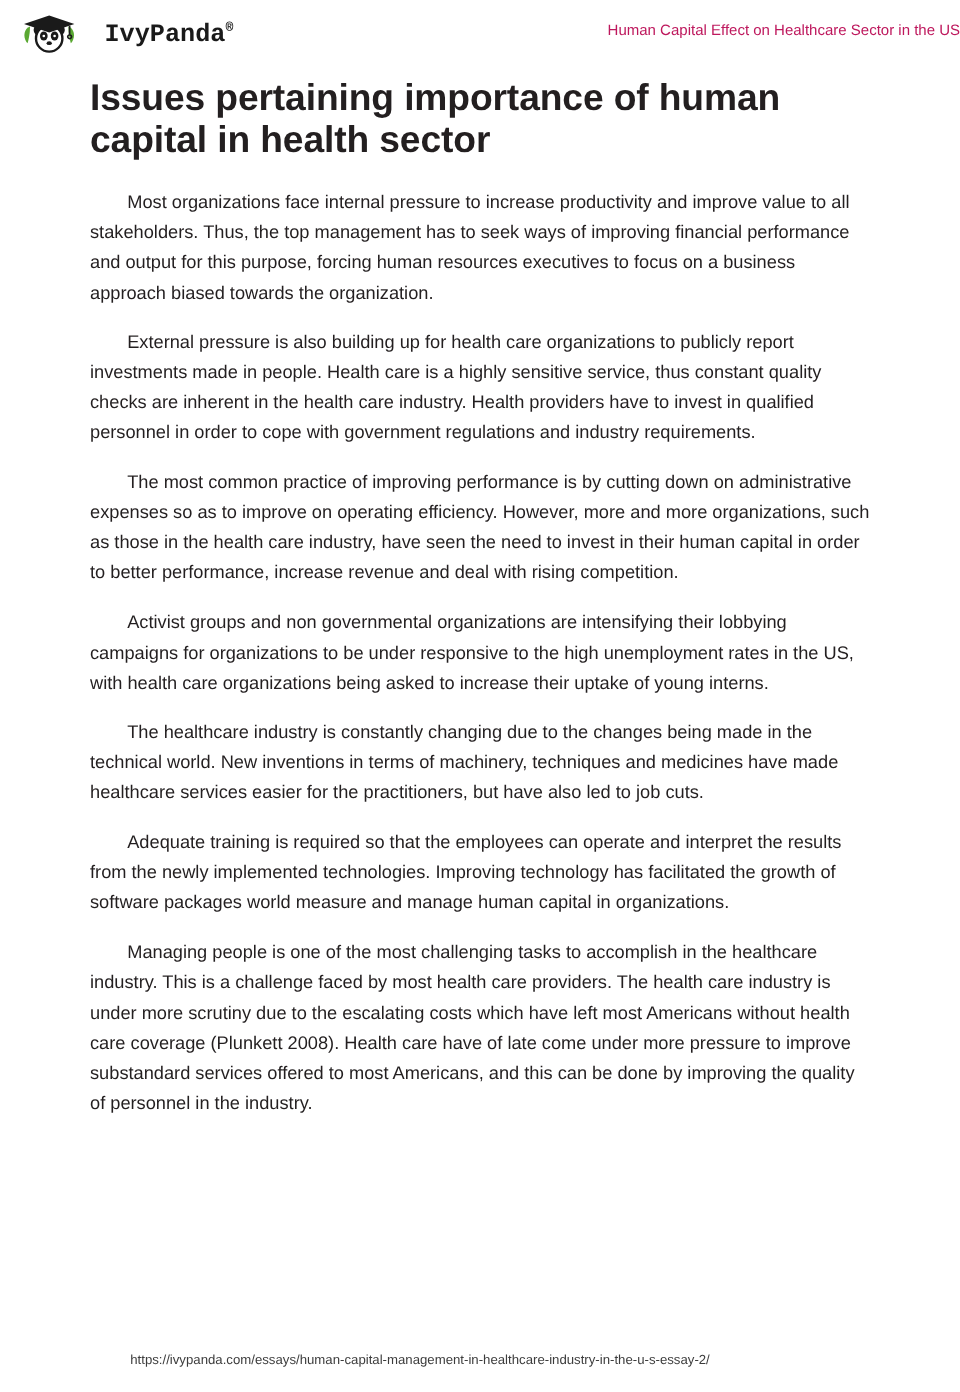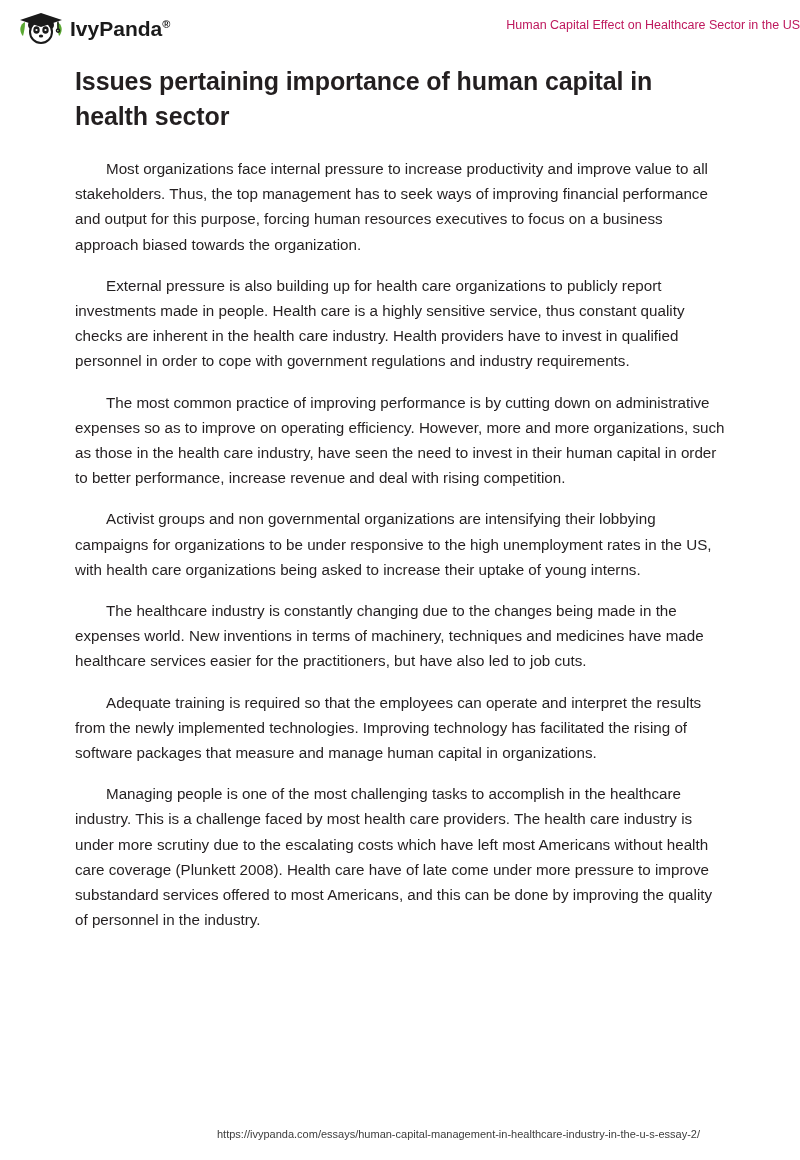--- a/index.html
+++ b/index.html
@@ -37,26 +37,26 @@
     align-items: center;
     height: 34px;
   }
   .brand-logo {
     width: 46px;
     height: 34px;
     position: relative;
     flex: none;
   }
   .brand-text {
-    font-family: Liberation Sans, sans-serif;
+    font-family: Liberation Mono, monospace;
     font-size: 21px;
     font-weight: bold;
     color: #1a1a1a;
     letter-spacing: 0px;
-    margin-left: 6px;
+    margin-left: 23px;
     white-space: nowrap;
   }
   .brand-text .reg {
     font-size: 11px;
     vertical-align: super;
     font-weight: bold;
   }
   .header-title {
     position: absolute;
     top: 18px;
@@ -68,42 +68,42 @@
     font-family: "Liberation Sans", sans-serif;
   }
   
   .content {
     position: absolute;
     top: 64px;
     left: 75px;
     width: 650px;
   }
   h1.doc-title {
-    font-size: 25px;
+    font-size: 31px;
     line-height: 35px;
     font-weight: bold;
     margin: 0 0 22px 0;
     color: #231f20;
     letter-spacing: -0.1px;
   }
   p.para {
     font-size: 15.2px;
     line-height: 25.2px;
     margin: 1px 0 16px 0;
     text-indent: 31px;
     color: #231f20;
     text-align: left;
   }
   
   .footer {
     position: absolute;
     left: 0;
     bottom: 20px;
     width: 700px;
-    text-align: right;
+    text-align: center;
     font-size: 11px;
     color: #3c3c3c;
   }
   .footer a {
     color: #3c3c3c;
     text-decoration: none;
   }
 </style>
 </head>
 <body>
@@ -135,22 +135,22 @@
     </div>
     <div class="header-title">Human Capital Effect on Healthcare Sector in the US</div>
   </div>
 
   <div class="content">
     <h1 class="doc-title">Issues pertaining importance of human capital in health sector</h1>
     <p class="para">Most organizations face internal pressure to increase productivity and improve value to all stakeholders. Thus, the top management has to seek ways of improving financial performance and output for this purpose, forcing human resources executives to focus on a business approach biased towards the organization.</p>
     <p class="para">External pressure is also building up for health care organizations to publicly report investments made in people. Health care is a highly sensitive service, thus constant quality checks are inherent in the health care industry. Health providers have to invest in qualified personnel in order to cope with government regulations and industry requirements.</p>
     <p class="para">The most common practice of improving performance is by cutting down on administrative expenses so as to improve on operating efficiency. However, more and more organizations, such as those in the health care industry, have seen the need to invest in their human capital in order to better performance, increase revenue and deal with rising competition.</p>
     <p class="para">Activist groups and non governmental organizations are intensifying their lobbying campaigns for organizations to be under responsive to the high unemployment rates in the US, with health care organizations being asked to increase their uptake of young interns.</p>
-    <p class="para">The healthcare industry is constantly changing due to the changes being made in the expenses world. New inventions in terms of machinery, techniques and medicines have made healthcare services easier for the practitioners, but have also led to job cuts.</p>
-    <p class="para">Adequate training is required so that the employees can operate and interpret the results from the newly implemented technologies. Improving technology has facilitated the rising of software packages that measure and manage human capital in organizations.</p>
+    <p class="para">The healthcare industry is constantly changing due to the changes being made in the technical world. New inventions in terms of machinery, techniques and medicines have made healthcare services easier for the practitioners, but have also led to job cuts.</p>
+    <p class="para">Adequate training is required so that the employees can operate and interpret the results from the newly implemented technologies. Improving technology has facilitated the growth of software packages world measure and manage human capital in organizations.</p>
     <p class="para">Managing people is one of the most challenging tasks to accomplish in the healthcare industry. This is a challenge faced by most health care providers. The health care industry is under more scrutiny due to the escalating costs which have left most Americans without health care coverage (Plunkett 2008). Health care have of late come under more pressure to improve substandard services offered to most Americans, and this can be done by improving the quality of personnel in the industry.</p>
   </div>
 
   <div class="footer">
     <a href="#">https://ivypanda.com/essays/human-capital-management-in-healthcare-industry-in-the-u-s-essay-2/</a>
   </div>
 
 </div>
 
 </body></html>

